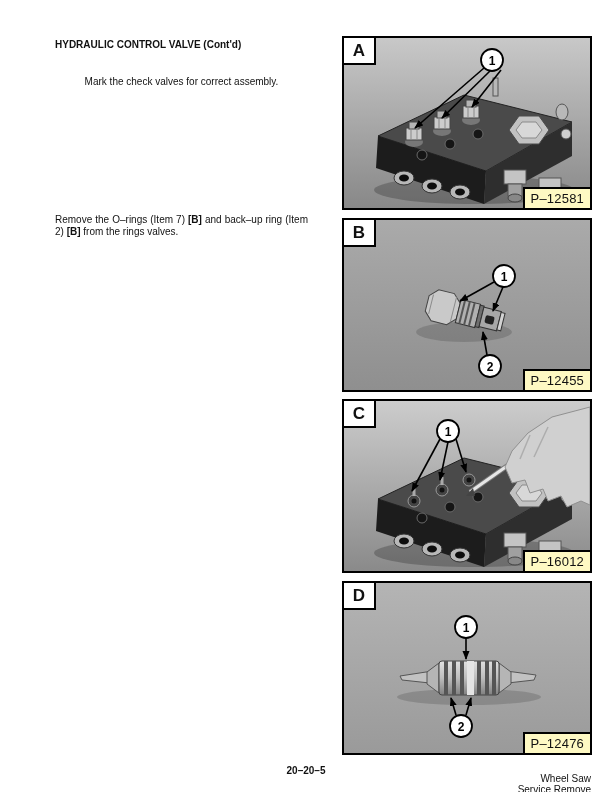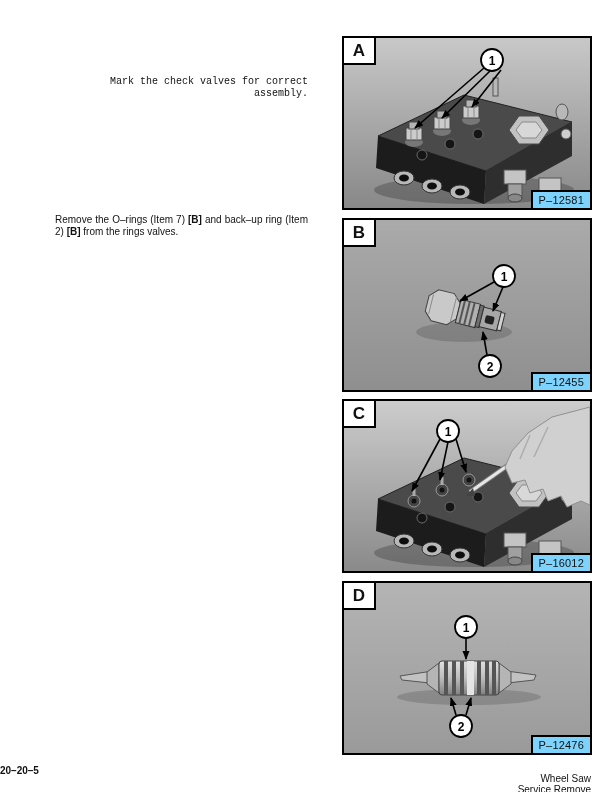--- a/index.html
+++ b/index.html
@@ -1,37 +1,38 @@
 <!DOCTYPE html>
 <html><head>
 <meta charset="utf-8">
 <style>
   html,body{margin:0;padding:0;}
   body{width:612px;height:792px;background:#ffffff;font-family:"Liberation Sans",sans-serif;color:#111;}
   .page{position:relative;width:612px;height:792px;overflow:hidden;background:#fff;}
   .h1{position:absolute;left:55px;top:39px;width:260px;font-size:10px;font-weight:bold;}
   .h2{position:absolute;left:55px;top:58px;width:260px;font-size:10px;font-weight:bold;}
   .para{position:absolute;left:55px;width:253px;font-size:10px;line-height:12px;text-align:justify;}
-  .para.single{text-align:right;font-family:Liberation Mono, monospace;}
+  .para.single{text-align:center;}
   .b{font-weight:bold;}
   .panel{position:absolute;left:342px;width:246px;height:170px;border:2px solid #000;background:#a8a8a8;}
   .panel svg{display:block;width:246px;height:170px;}
   .letterbox{position:absolute;left:-2px;top:-2px;width:30px;height:25px;background:#fff;border:2px solid #000;
     display:flex;align-items:center;justify-content:center;font-size:17px;font-weight:bold;z-index:2;}
-  .refbox{position:absolute;right:-2px;bottom:-2px;background:#7dd3fc;border:2px solid #000;font-size:11px;
+  .refbox{position:absolute;right:-2px;bottom:-2px;background:#fef9c3;border:2px solid #000;font-size:13px;
     padding:2px 6px 2px 6px;z-index:2;letter-spacing:0.2px;text-align:center;}
-  .pageno{position:absolute;left:0;top:765px;width:612px;text-align:left;font-size:10px;font-weight:bold;}
+  .pageno{position:absolute;left:0;top:765px;width:612px;text-align:center;font-size:10px;font-weight:bold;}
   .manualname{position:absolute;right:21px;top:757px;text-align:right;font-size:10px;font-weight:normal;line-height:11px;margin-top:16px;}
   .callout-num{font-size:12px;font-weight:bold;font-family:"Liberation Sans",sans-serif;}
 </style>
 </head>
 <body>
 
 <div class="page">
 
+  <div class="h1">HYDRAULIC CONTROL VALVE (Cont'd)</div>
 
   <div class="para single" style="top:76px;">
     <span>Mark the check valves for correct assembly.</span>
   </div>
 
 
   <div class="para" style="top:214px;"><span>Remove the O–rings (Item 7) </span><span class="b">[B]</span><span> and back–up ring (Item 2) </span><span class="b">[B]</span><span> from the rings valves.</span></div>
 
 
 

